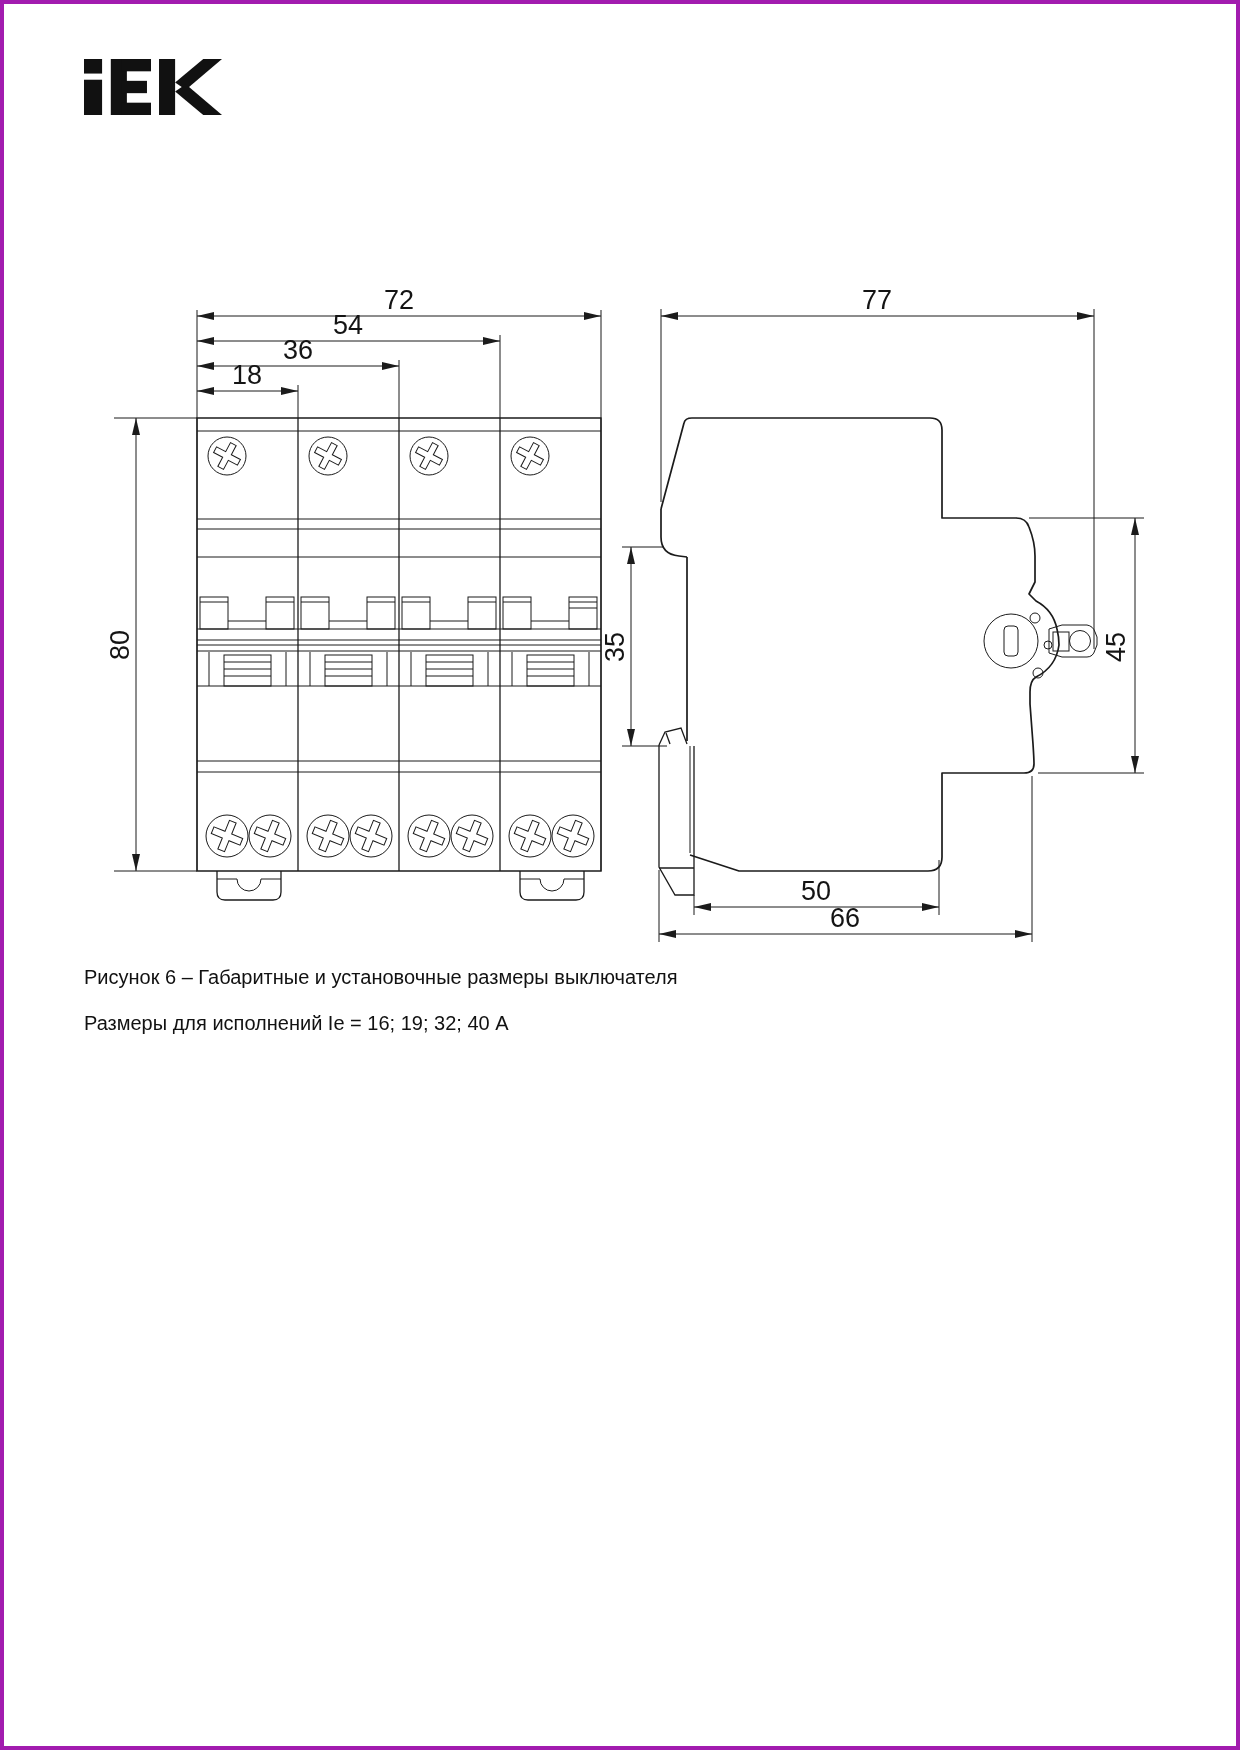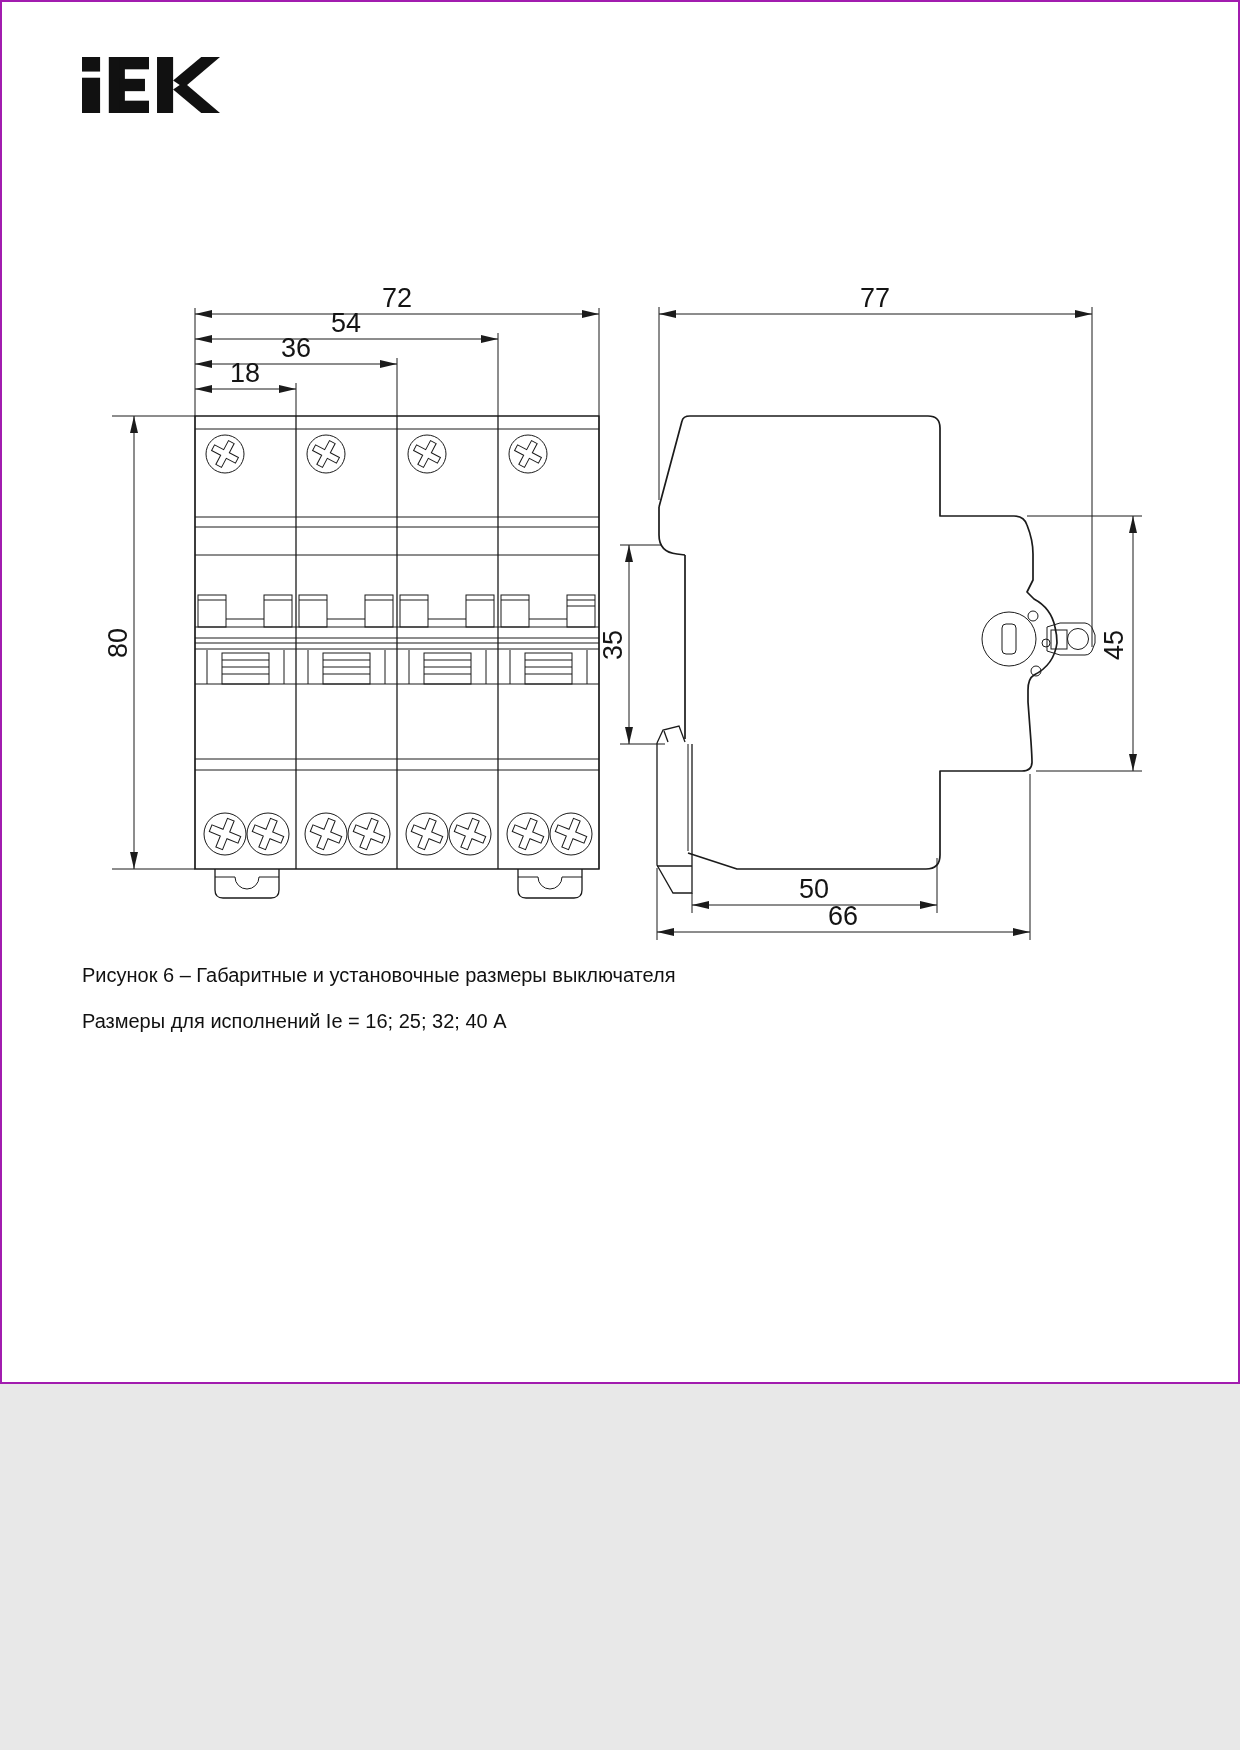--- a/index.html
+++ b/index.html
@@ -1,18 +1,18 @@
 <!DOCTYPE html>
 <html><head>
 <meta charset="utf-8">
 <style>
   html,body{margin:0;padding:0;background:#e8e8e8;}
   .page{
-    position:relative;width:1240px;height:1384px;background:#ffffff;
-    border:2px solid #a21caf;box-sizing:border-box;overflow:hidden;
+    position:relative;width:1240px;height:1750px;background:#ffffff;
+    border:4px solid #a21caf;box-sizing:border-box;overflow:hidden;
     font-family:"Liberation Sans", sans-serif;
     padding-left:20px;
   }
   svg{position:absolute;left:0;top:0;}
   .thick{stroke:#1b1b1b;stroke-width:1.7;fill:none;stroke-linejoin:round;}
   .mid{stroke:#1b1b1b;stroke-width:1.3;fill:none;}
   .thin{stroke:#1b1b1b;stroke-width:1;fill:none;}
   .dimline{stroke:#1b1b1b;stroke-width:1;fill:none;}
   .arrow{fill:#1b1b1b;stroke:none;}
   .dim{font:27px "Liberation Sans", sans-serif;fill:#141414;text-anchor:middle;}
@@ -286,16 +286,16 @@
     <line class="dimline" x1="1028" y1="772" x2="1028" y2="938"></line>
     <line class="dimline" x1="655" y1="930" x2="1028" y2="930"></line>
     <polygon class="arrow" points="655,930 672,926 672,934"></polygon>
     <polygon class="arrow" points="1028,930 1011,926 1011,934"></polygon>
     <text class="dim" x="841" y="923">66</text>
   </g>
 </svg>
 
   <div class="caption">
     <p>Рисунок 6 – Габаритные и установочные размеры выключателя</p>
-    <p>Размеры для исполнений Ie = 16; 25; 32; 40 А</p>
+    <p>Размеры для исполнений Ie = 16; 19; 32; 40 А</p>
   </div>
 
 </div>
 
 </body></html>

